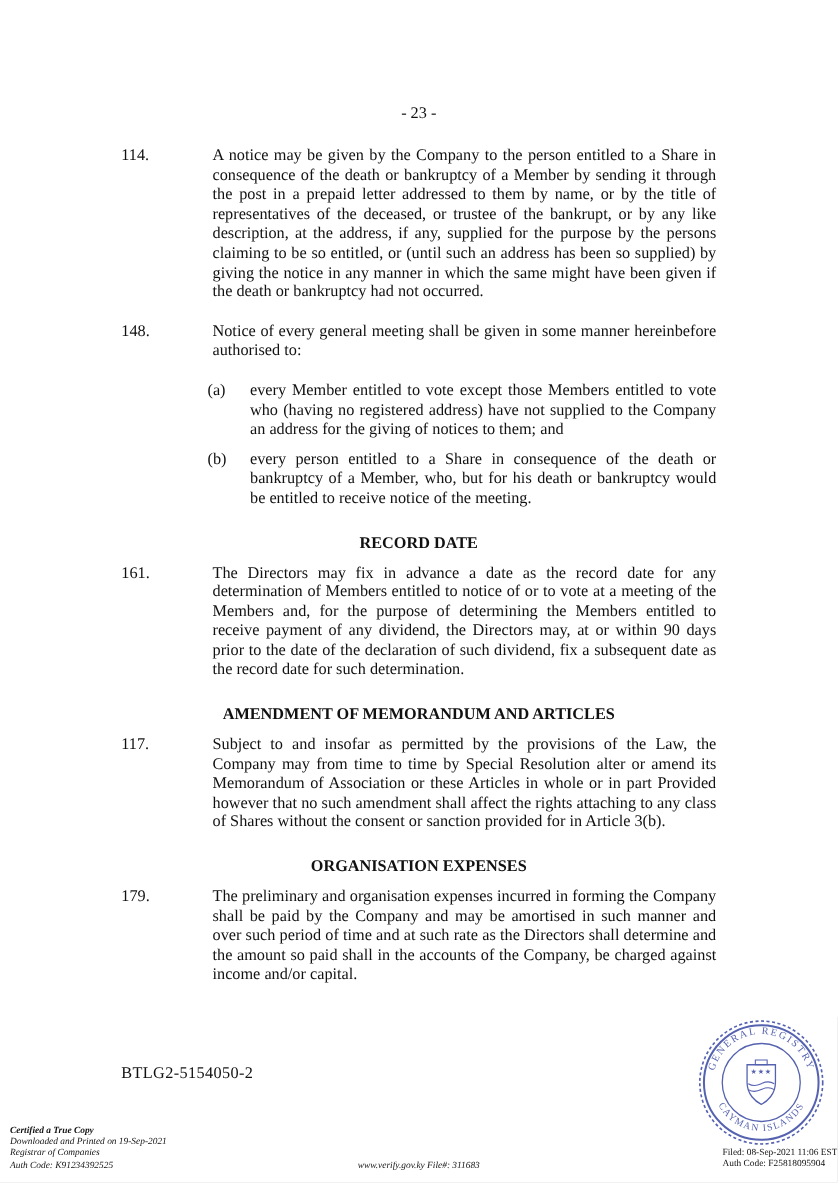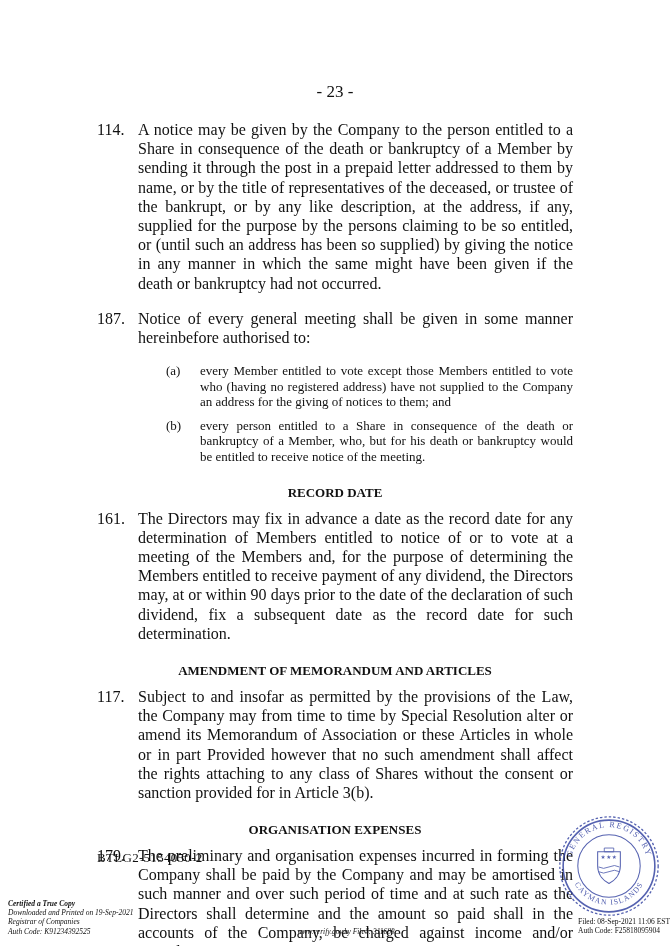--- a/index.html
+++ b/index.html
@@ -11,28 +11,29 @@
     font-family:"Liberation Serif","DejaVu Serif",serif;
     color:#111;
     overflow:hidden;
   }
   .content{
     position:absolute;
     left:97px; right:97px; top:82px;
   }
   .page-number{
     text-align:center;
-    font-size:17px;
+    font-size:13px;
     margin-bottom:18px;
   }
   .para{
     display:flex;
     margin-bottom:16px;
-    font-size:16px;
+    font-size:13px;
     line-height:1.2;
+    gap:32px;
   }
   .num{
     width:41px;
     flex-shrink:0;
   }
   .ptext{
     flex:1;
     text-align:justify;
   }
   .sub{
@@ -74,21 +75,20 @@
     font-style:italic;
     line-height:1.25;
   }
   .f-bold{font-weight:bold;margin-top:16px;}
   .footer-center{
     position:absolute;
     left:50%; bottom:10px;
     transform:translateX(-50%);
     font-size:7.5px;
     font-style:italic;
-    margin-left:11px;
   }
   .footer-right{
     position:absolute;
     right:0; bottom:10px;
     font-size:7.5px;
     line-height:1.3;
   }
   .stamp{
     position:absolute;
     right:9px; bottom:28px;
@@ -104,21 +104,21 @@
   <div class="content">
 
     <div class="page-number">- 23 -</div>
 
     <div class="para">
       <span class="num">114.</span>
       <div class="ptext">A notice may be given by the Company to the person entitled to a Share in consequence of the death or bankruptcy of a Member by sending it through the post in a prepaid letter addressed to them by name, or by the title of representatives of the deceased, or trustee of the bankrupt, or by any like description, at the address, if any, supplied for the purpose by the persons claiming to be so entitled, or (until such an address has been so supplied) by giving the notice in any manner in which the same might have been given if the death or bankruptcy had not occurred.</div>
     </div>
 
     <div class="para">
-      <span class="num">187.</span>
+      <span class="num">148.</span>
       <div class="ptext">Notice of every general meeting shall be given in some manner hereinbefore authorised to:</div>
     </div>
 
     <div class="sub">
       <span class="sublabel">(a)</span>
       <div class="subtext">every Member entitled to vote except those Members entitled to vote who (having no registered address) have not supplied to the Company an address for the giving of notices to them; and</div>
     </div>
 
     <div class="sub">
       <span class="sublabel">(b)</span>

